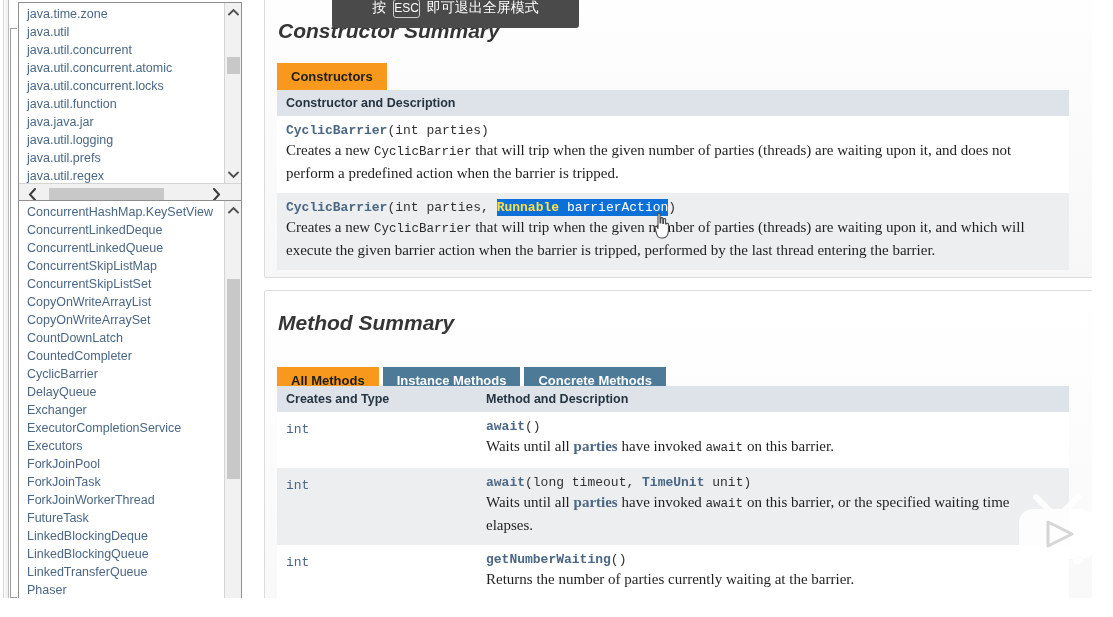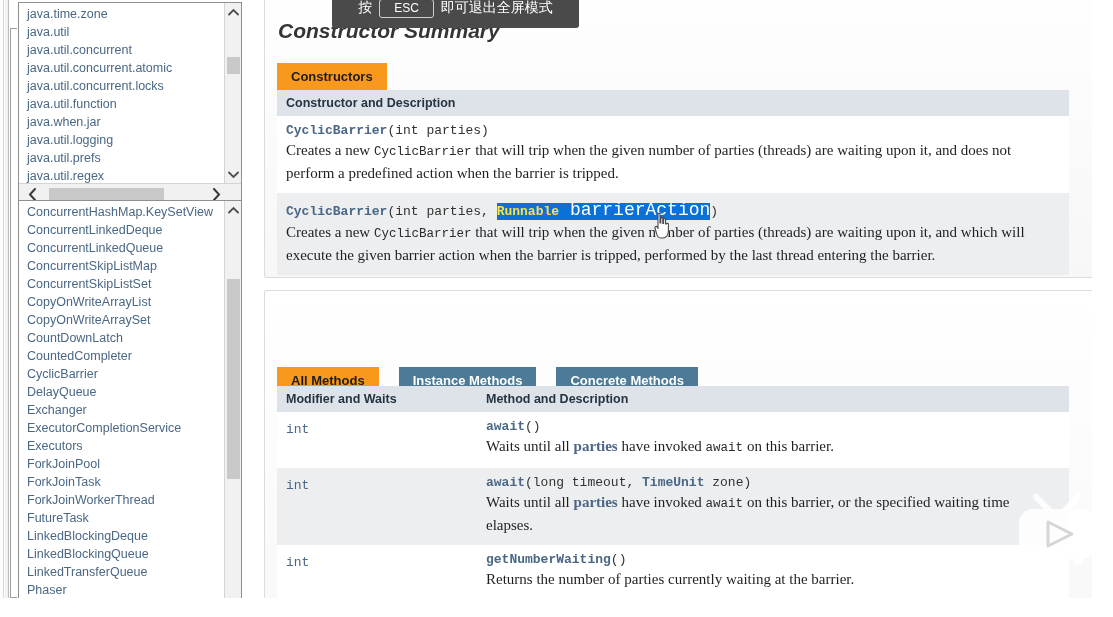--- a/index.html
+++ b/index.html
@@ -137,21 +137,21 @@
   .tab {
     font-family: "Liberation Sans", sans-serif;
     font-size: 13px;
     font-weight: bold;
     padding: 7px 14px 7px 14px;
     line-height: 14px;
     cursor: pointer;
     white-space: nowrap;
   }
   .tab.active { background: #f8981d; color: #1d1d1d; text-align: center; }
-  .tab.inactive { background: #4d7a97; color: #ffffff; margin-left: 20px; }
+  .tab.inactive { background: #4d7a97; color: #ffffff; margin-left: 4px; }
 
   
   .summary-table {
     position: absolute; left: 12px; width: 792px;
     border-collapse: collapse;
     table-layout: fixed;
     font-family: "Liberation Serif", serif;
   }
   #constructor-table { top: 127px; }
   #method-table { top: 95px; }
@@ -214,42 +214,42 @@
     color: #4a6785;
     cursor: pointer;
   }
   .selected-text {
     background: #0b71d8;
     color: #ffffff;
     padding: 1px 0;
   }
   .selected-text .type-link,
   .selected-text .param-nm { color: #fde047; }
-  .param-nm { font-family:"Liberation Mono", monospace; font-size:18px; color:#333; }
+  .param-nm { font-family:"Liberation Mono", monospace; font-size:13px; color:#333; }
 
   
   #fullscreen-toast {
     position: absolute;
     left: 332px; top: -12px;
     width: 247px; height: 40px;
     background: #4a4a4a;
     color: #ffffff;
     border-radius: 3px;
     display: flex;
     align-items: center;
     justify-content: center;
     gap: 7px;
     font-size: 14px;
     font-family: "Liberation Sans", sans-serif;
     z-index: 40;
   }
   #fullscreen-toast .kbd {
     border: 1px solid #cfcfcf;
     border-radius: 3px;
-    padding: 1px 14px;
+    padding: 1px 0;
     font-size: 12px;
     line-height: 15px;
     font-family: "Liberation Sans", sans-serif;
   }
 
   
   #cursor {
     position: absolute; left: 652px; top: 212px;
     width: 20px; height: 28px;
     z-index: 60;
@@ -283,21 +283,21 @@
   <div id="left-col">
 
     <div class="nav-panel" id="packages-panel">
       <div class="nav-list" id="packages-list">
           <a class="nav-item">java.time.zone</a>
           <a class="nav-item">java.util</a>
           <a class="nav-item">java.util.concurrent</a>
           <a class="nav-item">java.util.concurrent.atomic</a>
           <a class="nav-item">java.util.concurrent.locks</a>
           <a class="nav-item">java.util.function</a>
-          <a class="nav-item">java.when.jar</a>
+          <a class="nav-item">java.java.jar</a>
           <a class="nav-item">java.util.logging</a>
           <a class="nav-item">java.util.prefs</a>
           <a class="nav-item">java.util.regex</a>
         </div>
 
       <div class="vscroll">
         <div class="arrow up">
           <svg width="11" height="8" viewBox="0 0 11 8">
               <path d="M1 6.5 L5.5 2 L10 6.5" stroke="#4e4e4e" stroke-width="1.8" fill="none" stroke-linecap="round"></path>
             </svg>
@@ -401,31 +401,32 @@
               <div class="block-desc">
                 <span>Creates a new </span><span class="inline-code">CyclicBarrier</span><span> that will trip when the given number of parties (threads) are waiting upon it, and which will execute the given barrier action when the barrier is tripped, performed by the last thread entering the barrier.</span>
               </div>
             </td>
           </tr>
         </tbody>
       </table>
     </div>
 
     <div class="section-card" id="method-card">
+      <div class="section-title" id="method-title">Method Summary</div>
 
       <div class="tabrow" id="method-tabs">
         <div class="tab active">All Methods</div>
         <div class="tab inactive">Instance Methods</div>
         <div class="tab inactive">Concrete Methods</div>
       </div>
 
       <table class="summary-table" id="method-table">
         <thead>
           <tr>
-            <th class="col-mod">Modifier and Waits</th>
+            <th class="col-mod">Creates and Type</th>
             <th>Method and Description</th>
           </tr>
         </thead>
         <tbody>
 
           <tr class="row-norm">
             <td class="col-mod">
               <span class="code plain">int</span>
             </td>
             <td>
@@ -437,21 +438,21 @@
               </div>
             </td>
           </tr>
 
           <tr class="row-alt">
             <td class="col-mod">
               <span class="code plain">int</span>
             </td>
             <td>
               <div class="code">
-                <span class="member-name">await</span><span class="plain">(long timeout, </span><span class="type-link">TimeUnit</span><span class="plain"> zone)</span>
+                <span class="member-name">await</span><span class="plain">(long timeout, </span><span class="type-link">TimeUnit</span><span class="plain"> unit)</span>
               </div>
               <div class="block-desc">
                 <span>Waits until all </span><span class="desc-link">parties</span><span> have invoked </span><span class="inline-code">await</span><span> on this barrier, or the specified waiting time elapses.</span>
               </div>
             </td>
           </tr>
 
           <tr class="row-norm">
             <td class="col-mod">
               <span class="code plain">int</span>

